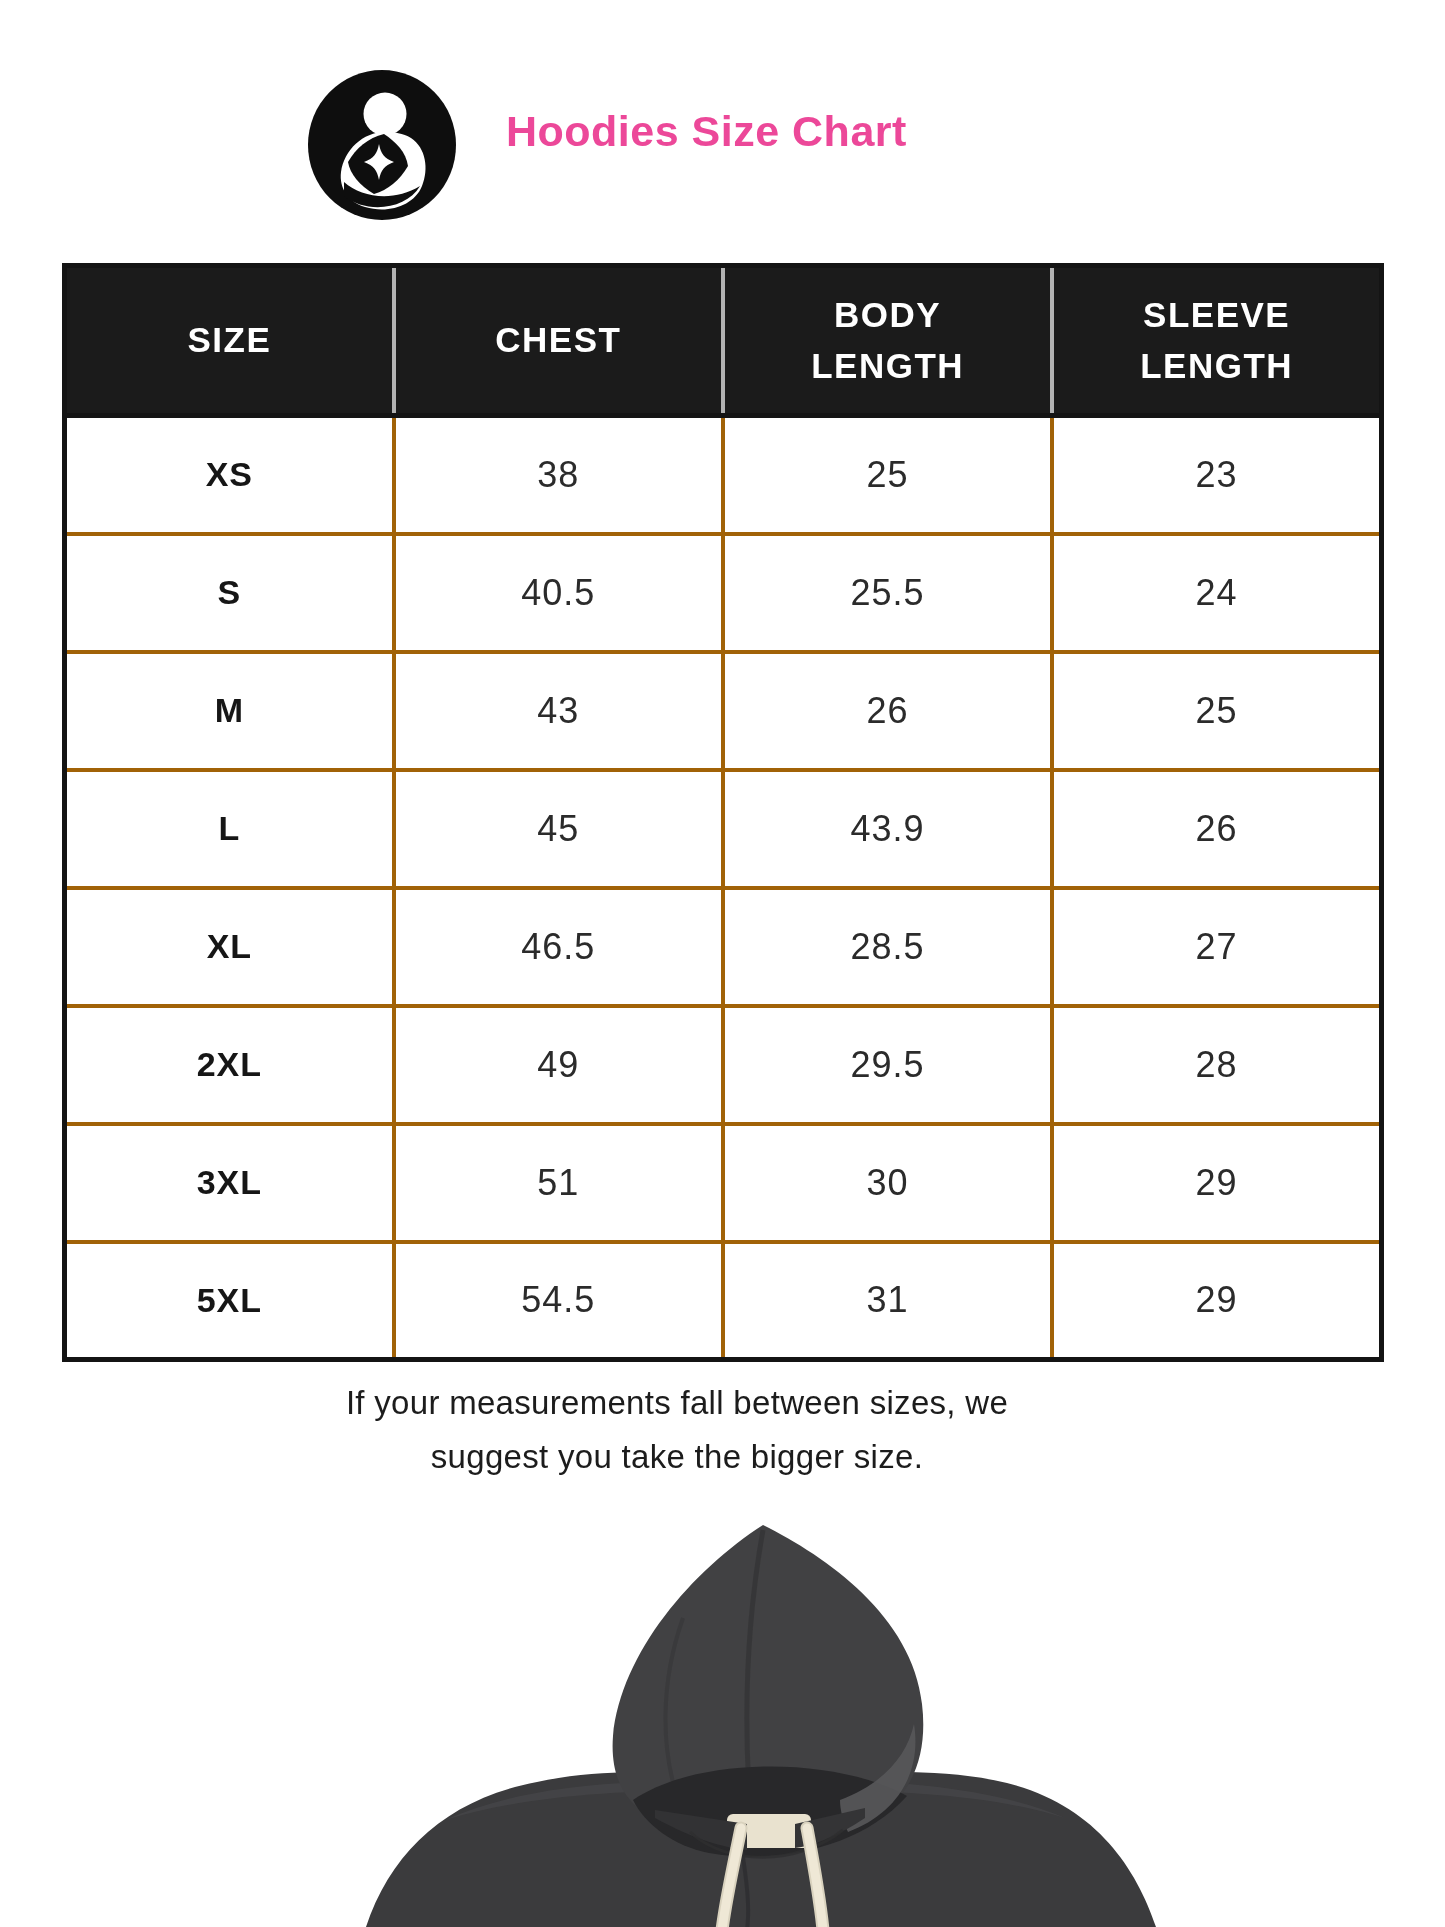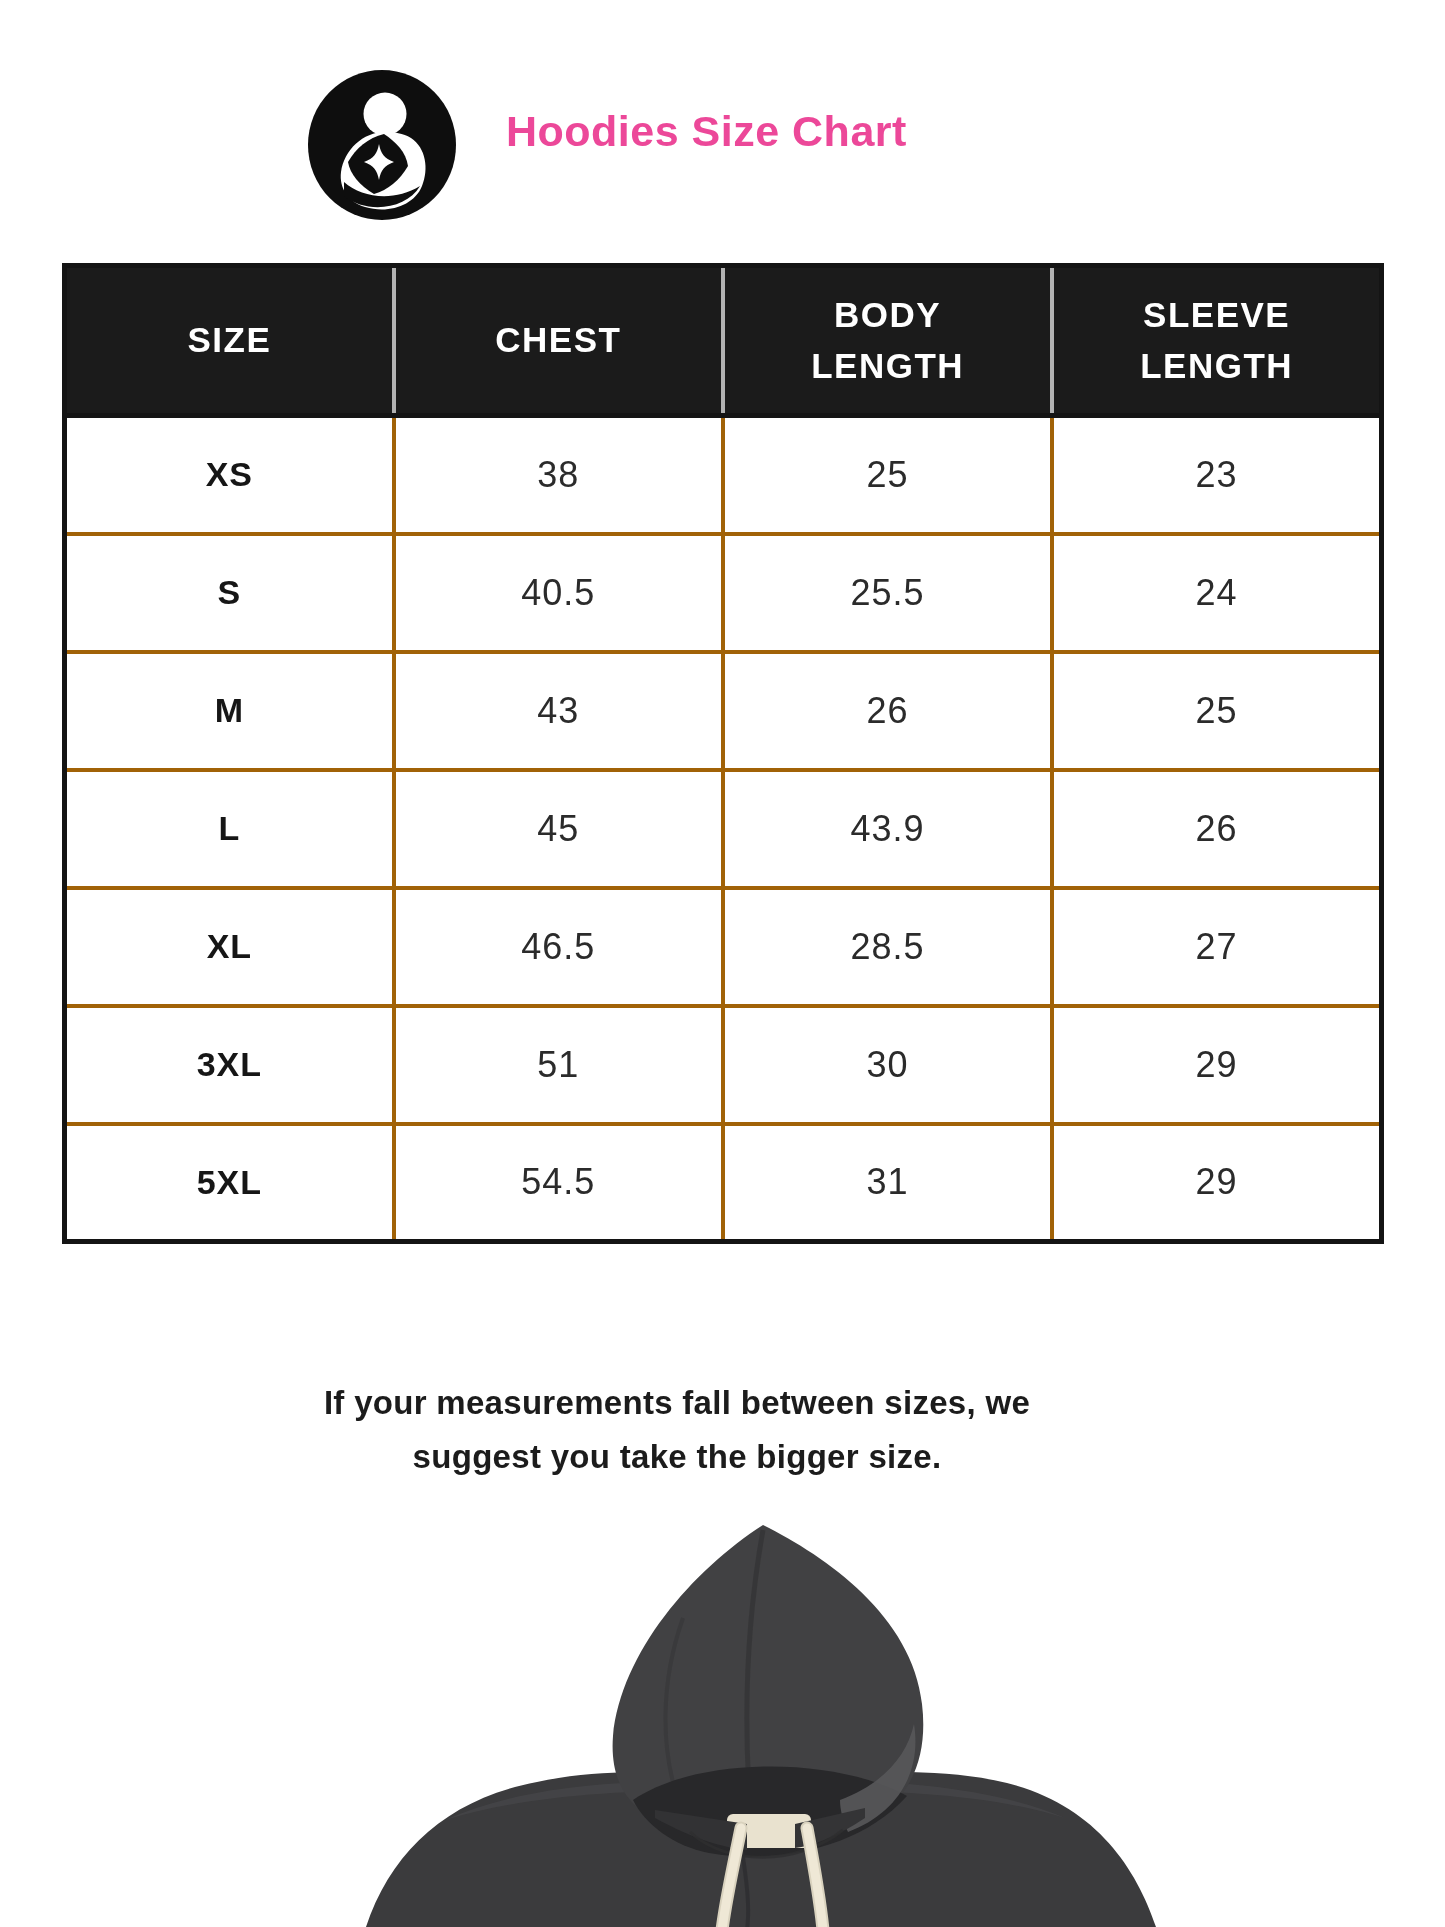--- a/index.html
+++ b/index.html
@@ -52,21 +52,21 @@
     background:#ffffff;
   }
   table.size-table td.size-cell {
     font-weight:700; color:#161616; font-size:34px;
   }
 
   
   .note-text {
     position:absolute; left:0; top:1376px; width:1354px;
     text-align:center;
-    font-size:33px; font-weight:700; color:#1c1c1c;
+    font-size:33px; font-weight:400; color:#1c1c1c;
     line-height:54px; white-space:pre-line; letter-spacing:0.3px;
   }
 
   
   .hoodie-figure {
     position:absolute; left:295px; top:1500px;
     width:930px; height:427px; overflow:hidden;
   }
 </style>
 </head>
@@ -140,20 +140,26 @@
           <td class="value-cell">43.9</td>
           <td class="value-cell">26</td>
         </tr>
         <tr>
           <td class="size-cell">XL</td>
           <td class="value-cell">46.5</td>
           <td class="value-cell">28.5</td>
           <td class="value-cell">27</td>
         </tr>
         <tr>
+          <td class="size-cell">2XL</td>
+          <td class="value-cell">49</td>
+          <td class="value-cell">29.5</td>
+          <td class="value-cell">28</td>
+        </tr>
+        <tr>
           <td class="size-cell">3XL</td>
           <td class="value-cell">51</td>
           <td class="value-cell">30</td>
           <td class="value-cell">29</td>
         </tr>
         <tr>
           <td class="size-cell">5XL</td>
           <td class="value-cell">54.5</td>
           <td class="value-cell">31</td>
           <td class="value-cell">29</td>

